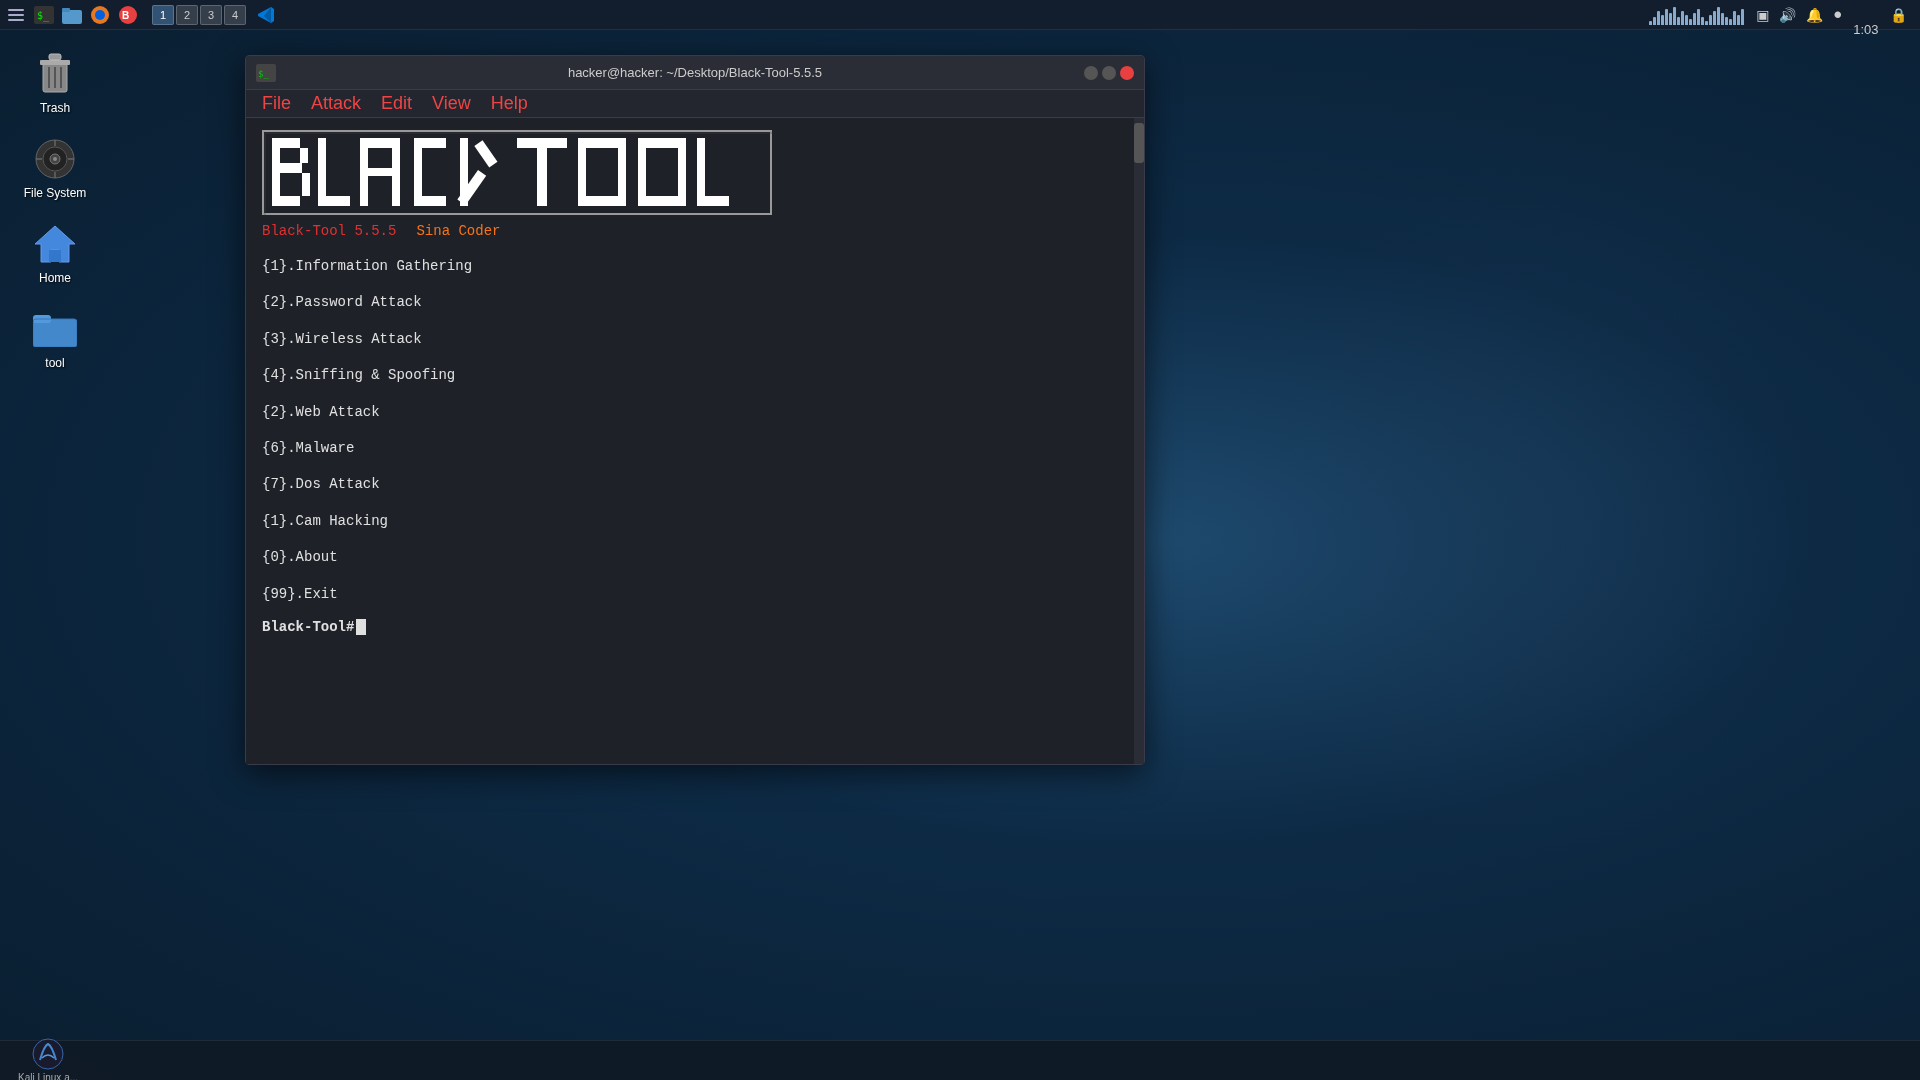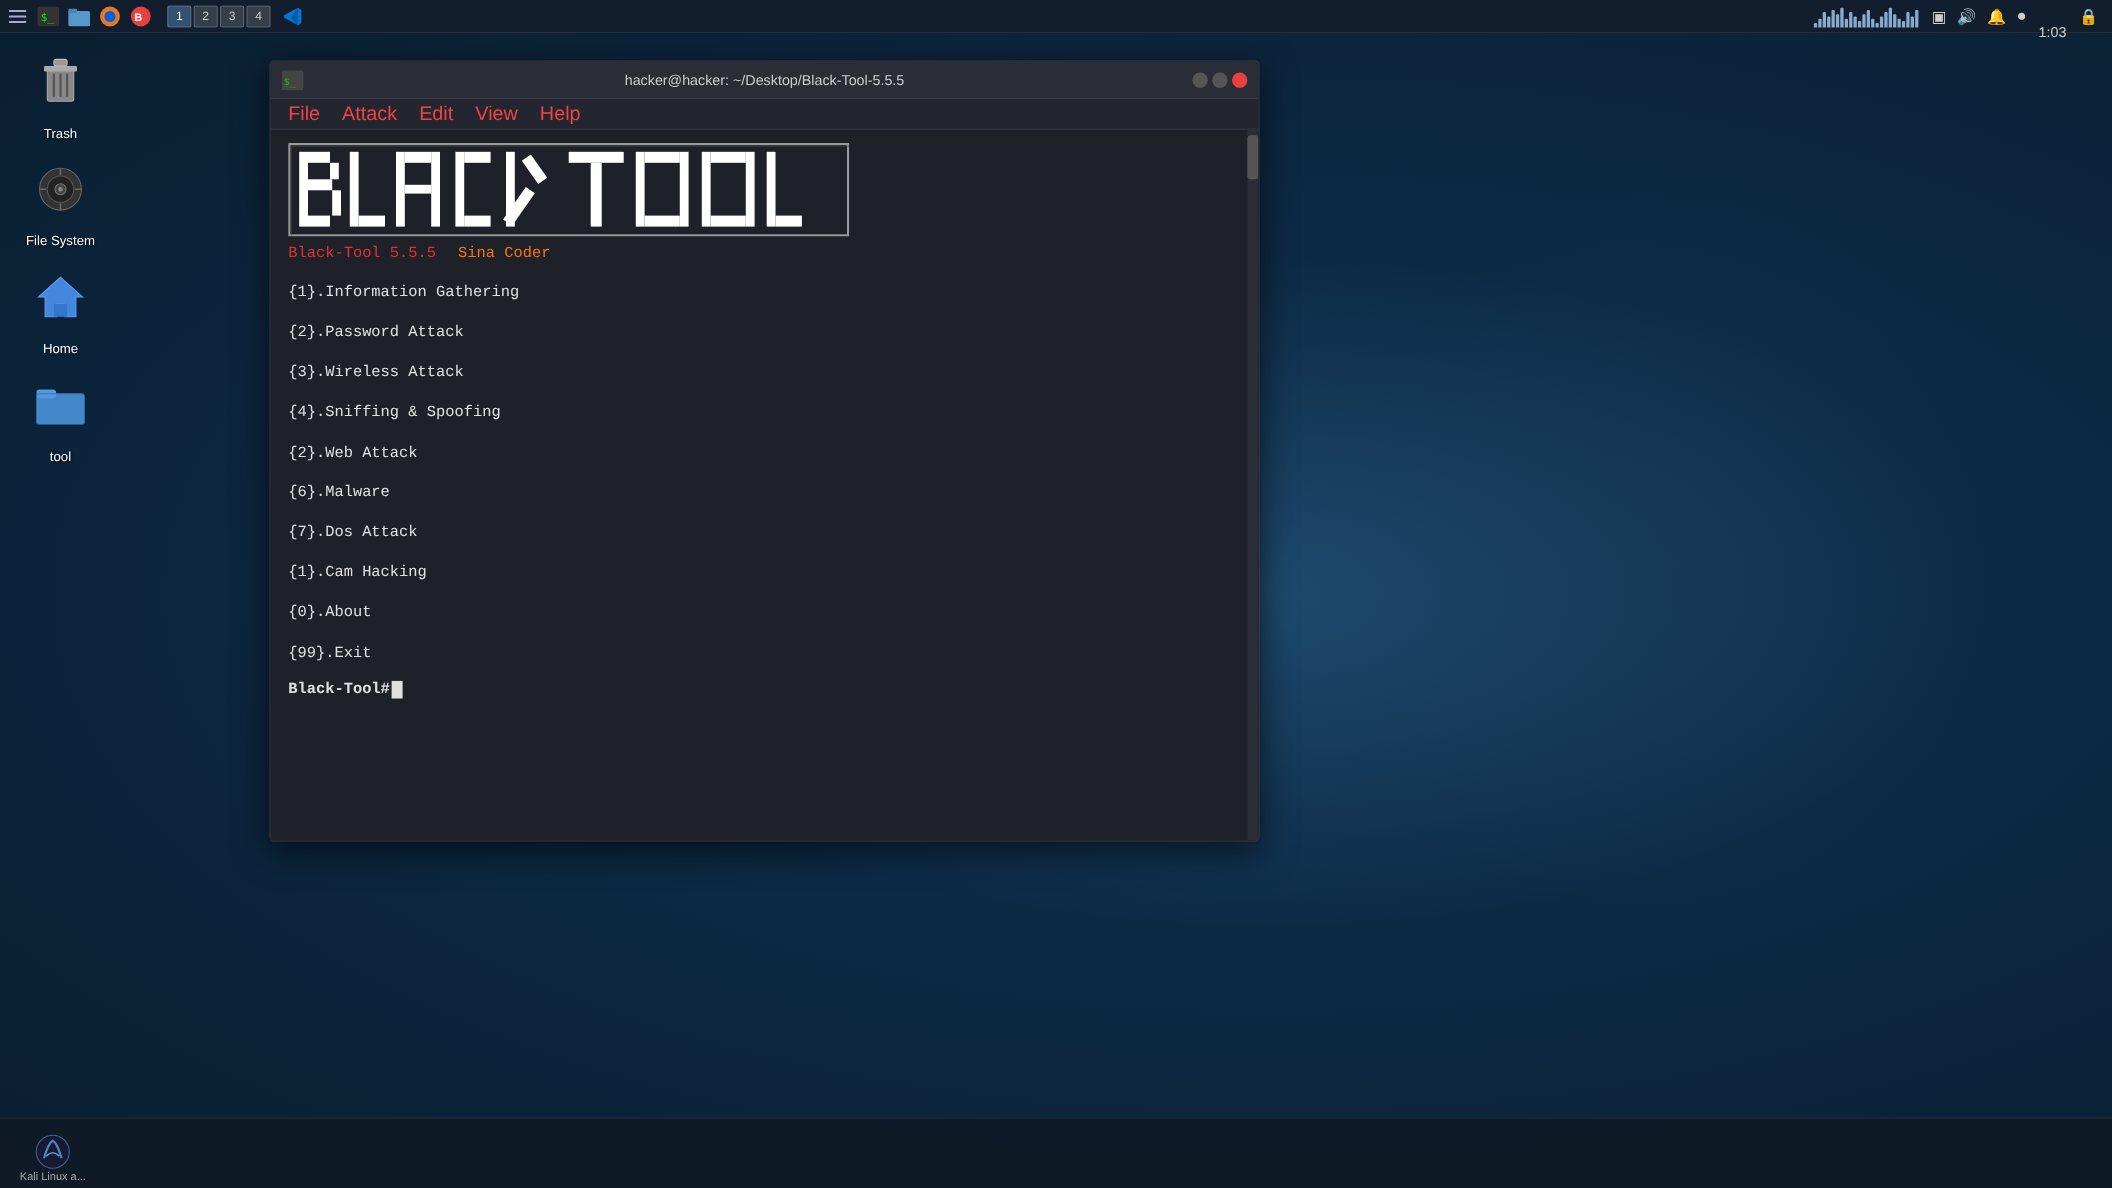--- a/index.html
+++ b/index.html
@@ -134,21 +134,21 @@
       flex-direction: column;
       gap: 10px;
       padding: 10px;
       width: 110px;
     }
 
     .desktop-icon {
       display: flex;
       flex-direction: column;
       align-items: center;
-      gap: 16px;
+      gap: 3px;
       cursor: pointer;
       padding: 5px;
       border-radius: 4px;
     }
 
     .icon-img {
       width: 48px;
       height: 48px;
       display: flex;
       align-items: center;
@@ -173,24 +173,24 @@
 
     
     .folder-svg { width: 44px; height: 36px; }
 
     
     .taskbar-bottom {
       position: absolute;
       bottom: 0;
       left: 0;
       right: 0;
-      height: 64px;
+      height: 40px;
       background: rgba(15,25,38,0.9);
       display: flex;
-      align-items: flex-end;
+      align-items: center;
       padding: 0 10px;
       gap: 8px;
       border-top: 1px solid rgba(255,255,255,0.08);
     }
 
     .bottom-app {
       display: flex;
       flex-direction: column;
       align-items: center;
       cursor: pointer;

